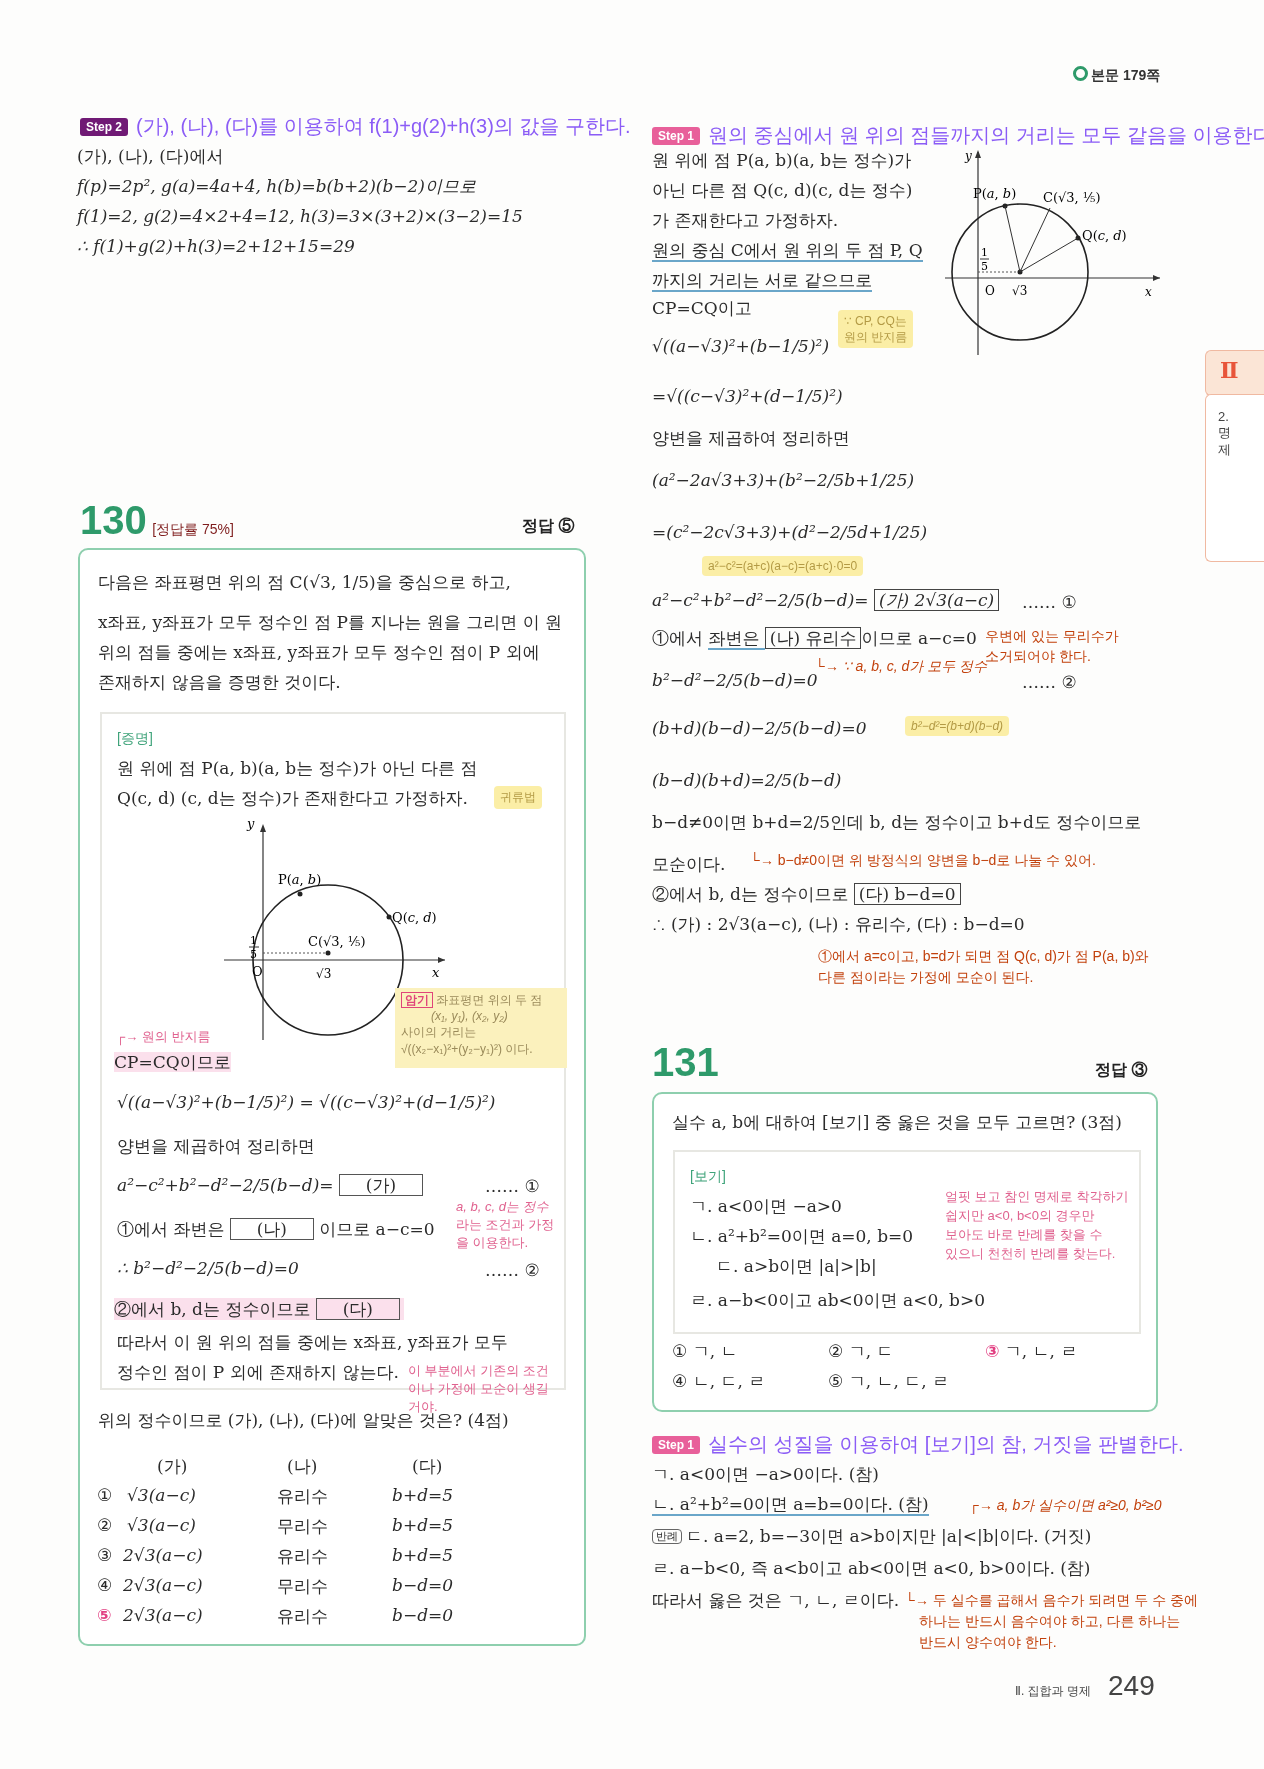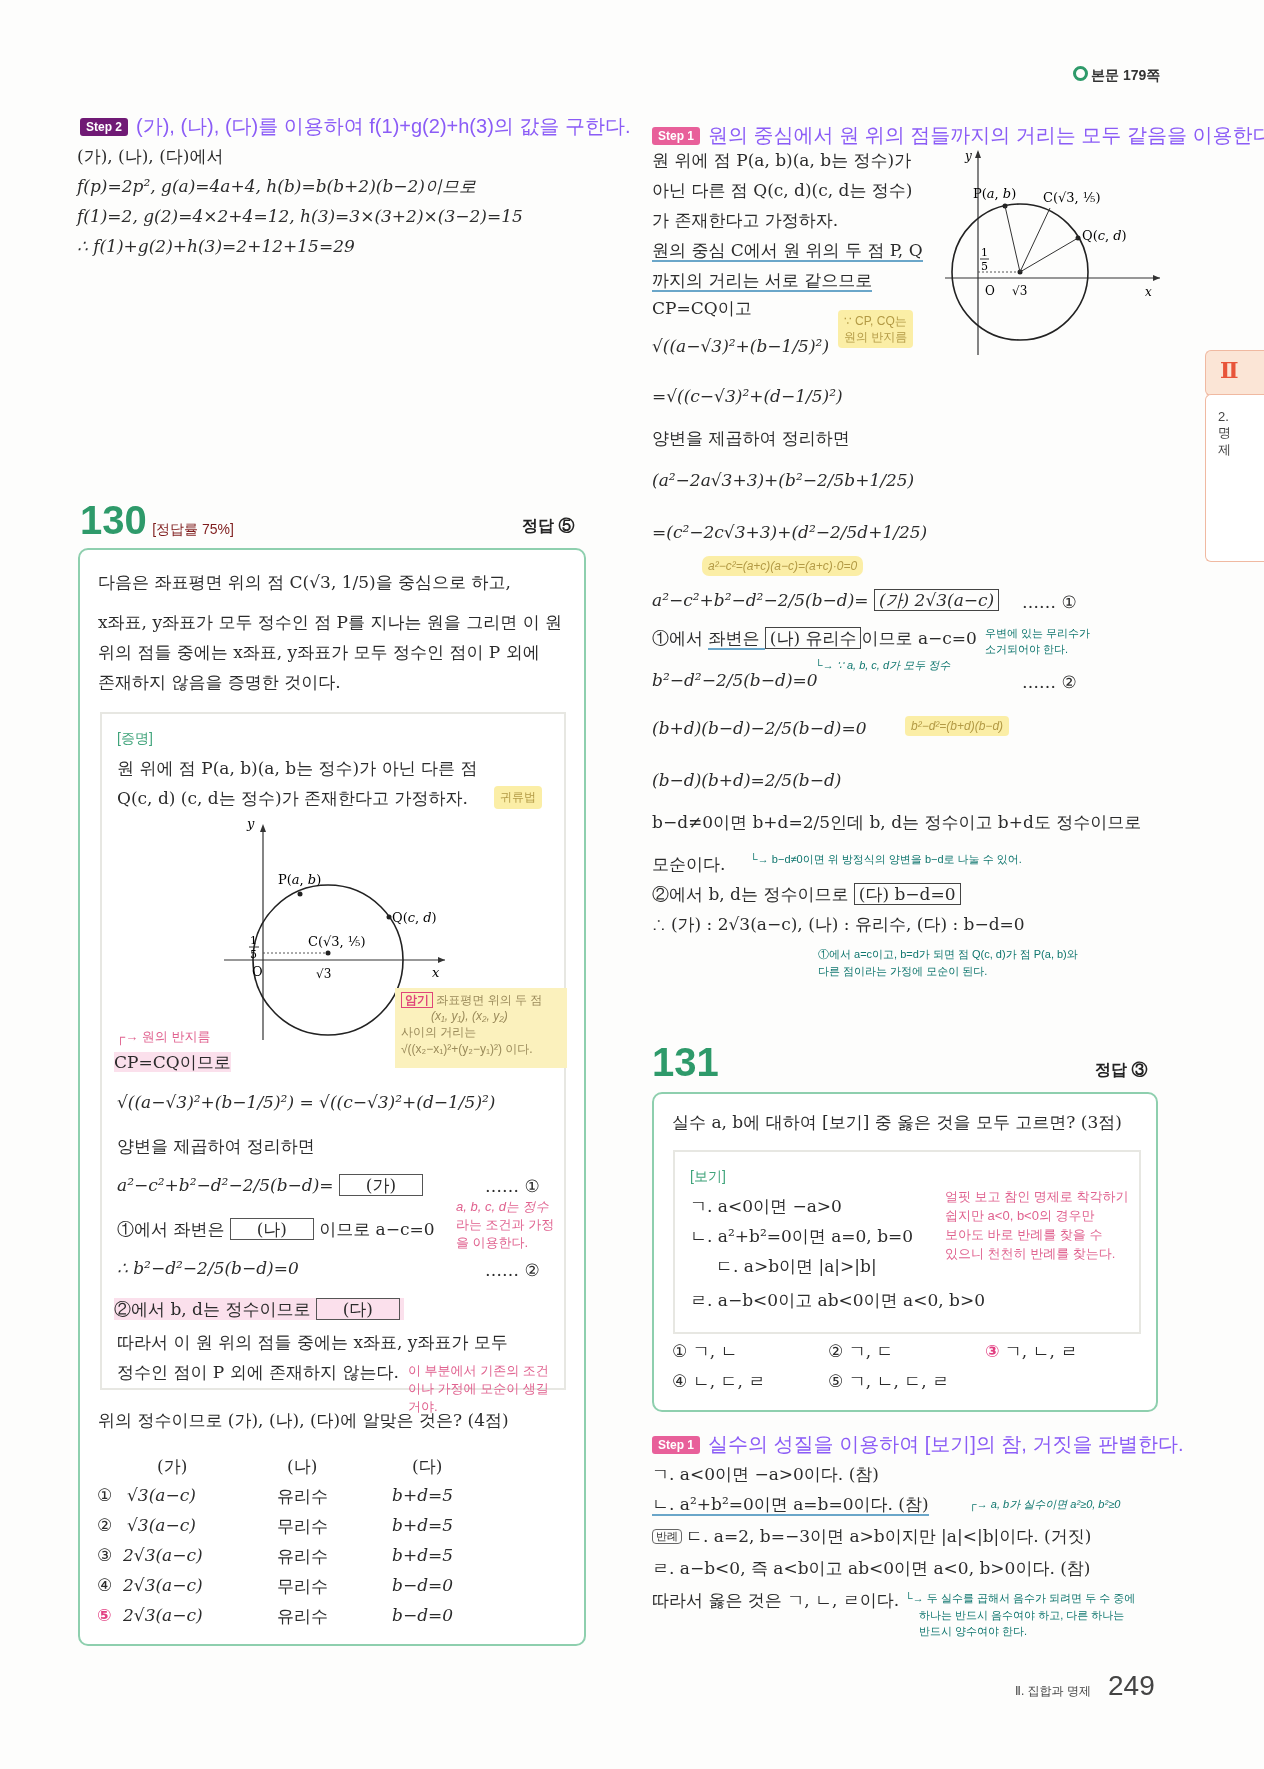--- a/index.html
+++ b/index.html
@@ -16,21 +16,21 @@
     display:inline-block; color:#fff; font-family:"Liberation Sans",sans-serif;
     font-size:12px; font-weight:bold; padding:2px 6px; border-radius:3px; margin-right:8px;
     vertical-align:2px;
   }
   .step.blue { background:#701a75; }
   .step.pink { background:#e8609a; }
   .step-title { font-family:"Liberation Sans",sans-serif; font-size:20px; color:#8b5cf6; }
   .ul-blue { border-bottom:2px solid #6aa6c9; }
   .boxed { border:1.5px solid #444; padding:0 4px; }
   .blank { display:inline-block; border:1.5px solid #555; min-width:70px; text-align:center; padding:0 6px; }
-  .note-blue { color:#0f766e; font-family:"Liberation Sans",sans-serif; font-size:11px; }
+  .note-blue { color:#c2410c; font-family:"Liberation Sans",sans-serif; font-size:14px; }
   .note-pink { color:#e0628f; font-family:"Liberation Sans",sans-serif; font-size:13px; }
   .yellow-tag {
     background:#fbeea6; color:#b39a45; font-size:12px; padding:3px 6px; border-radius:4px;
     font-family:"Liberation Sans",sans-serif;
   }
   .qnum { font-family:"Liberation Sans",sans-serif; font-weight:bold; color:#2e9a6a; font-size:40px; }
   .rate { font-family:"Liberation Sans",sans-serif; color:#7f1d1d; font-size:14px; }
   .answer { font-family:"Liberation Sans",sans-serif; font-weight:bold; font-size:16px; color:#222; }
   .qbox { position:absolute; border:2px solid #8ecfae; border-radius:10px; background:#fff; }
   .inner-box { position:absolute; border:2px solid #e7e7e2; background:#fff; }
@@ -226,21 +226,21 @@
 <div class="abs yellow-tag" style="left:838px;top:310px;line-height:1.35;">
   <div>∵ CP, CQ는</div>
   <div>원의 반지름</div>
 </div>
 <div class="line" style="left:652px;top:336px;font-style:italic;">√((a−√3)²+(b−1/5)²)</div>
 <div class="line" style="left:652px;top:386px;font-style:italic;">=√((c−√3)²+(d−1/5)²)</div>
 <div class="line" style="left:652px;top:428px;">양변을 제곱하여 정리하면</div>
 <div class="line" style="left:652px;top:470px;font-style:italic;">(a²−2a√3+3)+(b²−2/5b+1/25)</div>
 <div class="line" style="left:652px;top:522px;font-style:italic;">=(c²−2c√3+3)+(d²−2/5d+1/25)</div>
 
-<div class="abs yellow-tag" style="left:702px;top:556px;font-style:italic;border-radius:7px;">a²−c²=(a+c)(a−c)=(a+c)·0=0</div>
+<div class="abs yellow-tag" style="left:702px;top:556px;">a²−c²=(a+c)(a−c)=(a+c)·0=0</div>
 <div class="line" style="left:652px;top:590px;font-style:italic;">
   <span>a²−c²+b²−d²−2/5(b−d)=</span>
   <span class="boxed">(가) 2√3(a−c)</span>
 </div>
 <div class="line" style="left:1022px;top:592px;">…… ①</div>
 
 <div class="line" style="left:652px;top:628px;">
   <span>①에서 </span><span class="ul-blue">좌변은 </span><span class="boxed ul-blue">(나) 유리수</span><span>이므로 a−c=0</span>
 </div>
 <div class="abs note-blue" style="left:985px;top:626px;line-height:1.45;">

